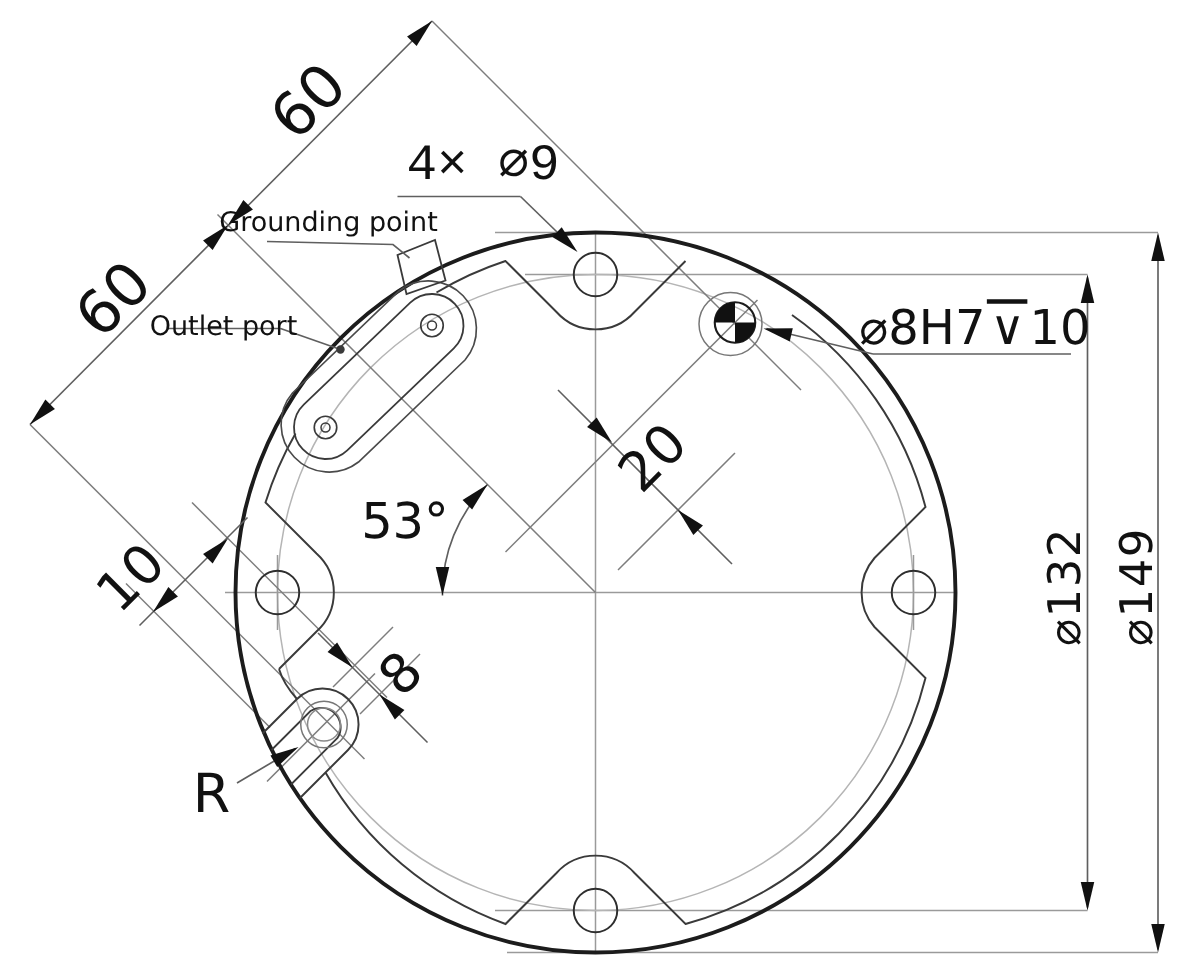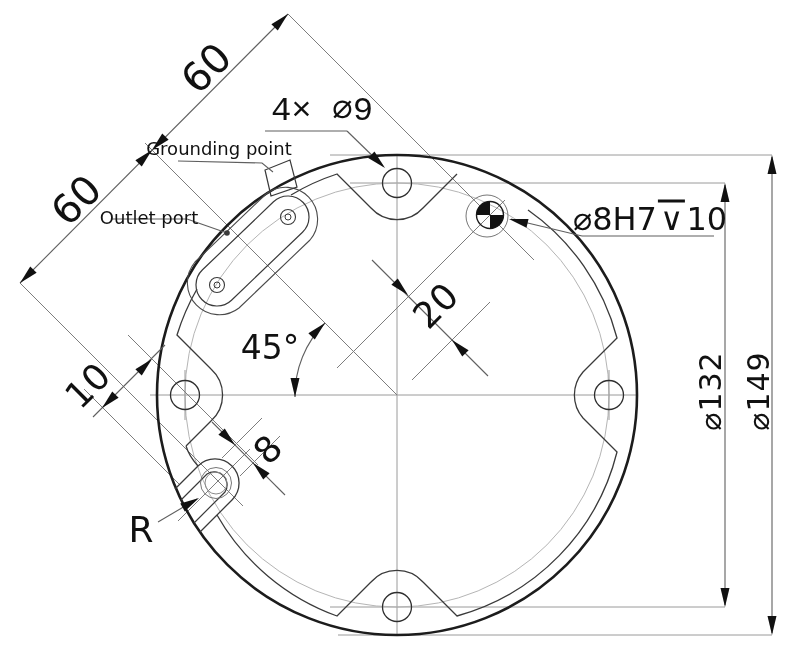--- a/index.html
+++ b/index.html
@@ -130,21 +130,21 @@
   <div class="lbl dim dim45" style="left:206px;top:68px;">60</div>
 
   <div class="lbl dim dim45" style="left:76px;top:200px;">60</div>
 
   <div class="lbl mid dim45" style="left:88px;top:386px;font-size:36px;">10</div>
 
   <div class="lbl mid dim45" style="left:268px;top:450px;font-size:36px;">8</div>
 
   <div class="lbl mid dim45" style="left:436px;top:306px;font-size:36px;">20</div>
 
-  <div class="lbl mid" style="left:270px;top:347px;font-size:33px;">45°</div>
+  <div class="lbl mid" style="left:270px;top:347px;font-size:33px;">53°</div>
 
   <div class="lbl mid" style="left:141px;top:530px;font-size:36px;">R</div>
 
   <div class="lbl callout" style="left:322px;top:111px;font-size:34px;font-family:Liberation Mono, monospace;">4× ⌀9</div>
 
   <div class="lbl callout dowel" style="left:650px;top:217px;">
     <span>⌀8H7</span>
       <span class="depth-symbol">∨</span>
       <span>10</span>
   </div>

